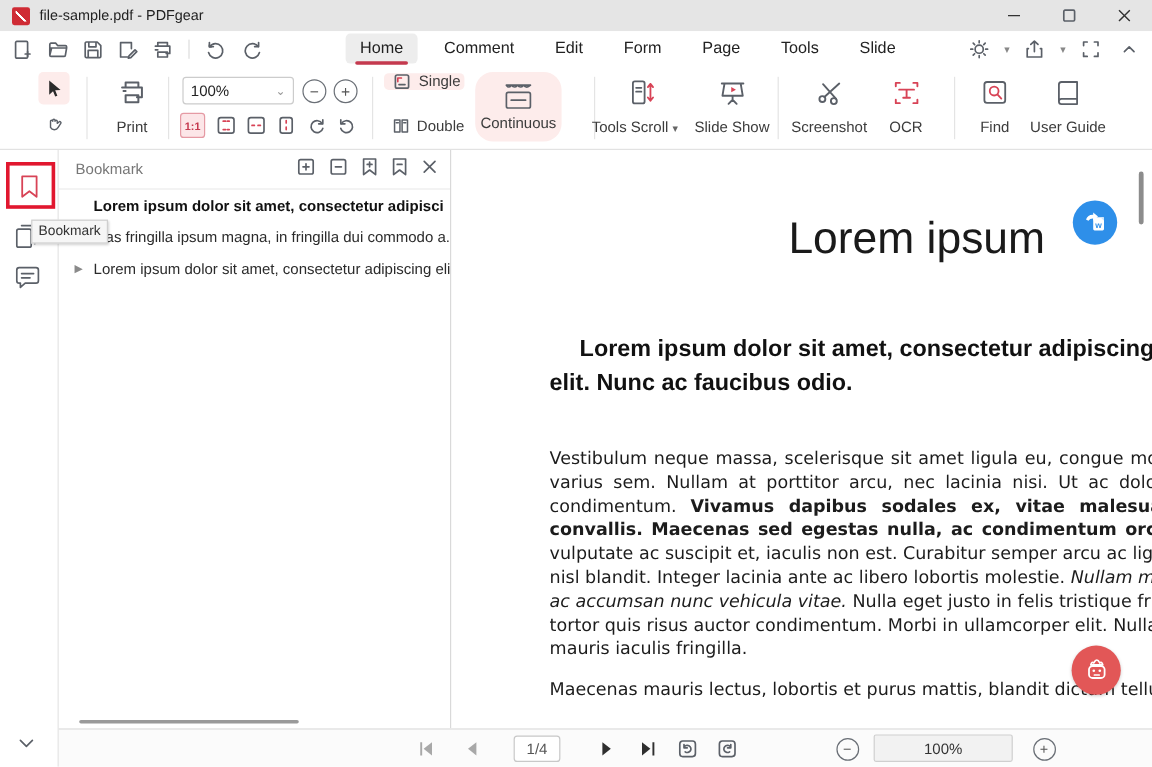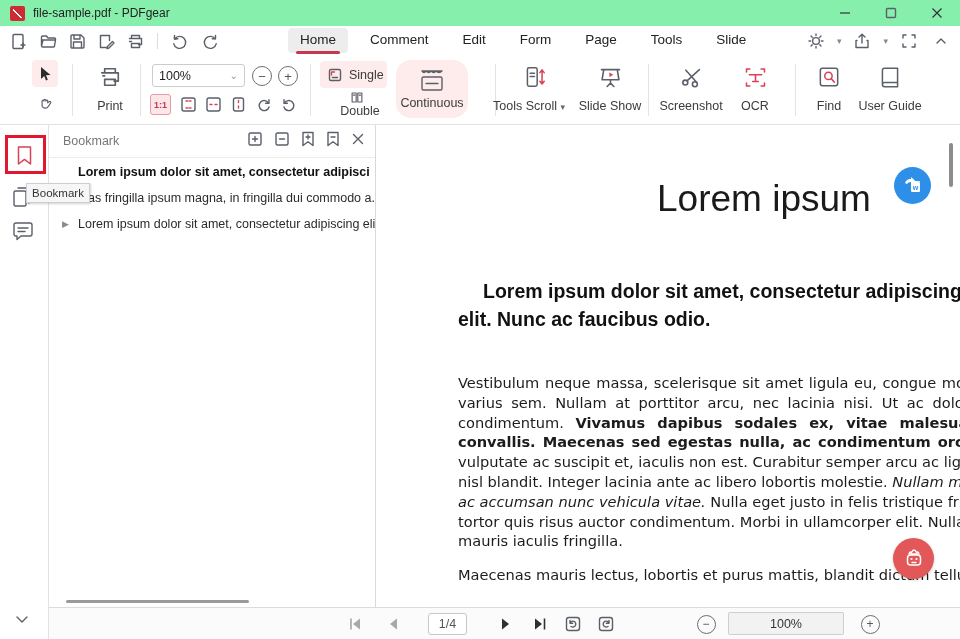--- a/index.html
+++ b/index.html
@@ -2,21 +2,21 @@
 <html><head>
 <meta charset="utf-8">
 <style>
   * { margin:0; padding:0; box-sizing:border-box; }
   html,body { width:960px; height:639px; overflow:hidden; }
   body { position:relative; font-family:"Liberation Sans",sans-serif; background:#fff; color:#333; }
 
   .abs { position:absolute; }
 
   
-  .titlebar { left:0; top:0; width:960px; height:26px; background:#86efac; display:flex; align-items:center; }
+  .titlebar { left:0; top:0; width:960px; height:26px; background:#e5e5e5; display:flex; align-items:center; }
   .app-logo { width:15px; height:15px; margin-left:10px; background:#cf2b34; border-radius:2px; position:relative; }
   .app-logo:before { content:""; position:absolute; left:3px; top:3px; width:9px; height:9px;
      background:
        linear-gradient(45deg, transparent 40%, #fff 40%, #fff 55%, transparent 55%); }
   .win-title { font-size:12px; color:#222; margin-left:8px; }
   .win-controls { margin-left:auto; display:flex; height:26px; }
   .win-btn { width:46px; height:26px; display:flex; align-items:center; justify-content:center; color:#333; }
 
   
   .menubar { left:0; top:26px; width:960px; height:32px; background:#fff; }
@@ -253,29 +253,29 @@
       </svg>
   </div>
   <div class="fit-btn" style="left:278px;">
     <svg width="18" height="18" viewBox="0 0 18 18">
         <path class="ic" d="M4.5 7 a5 5 0 1 1-.5 4"></path>
         <path class="ic" d="M4 3.8 v3.4 h3.4"></path>
       </svg>
   </div>
   <div class="tb-sep" style="left:310px;"></div>
 
-  <div class="tb-btn sel" style="left:320px; top:3px; width:67px; height:27px; justify-content:flex-start; padding-left:7px;">
+  <div class="tb-btn sel" style="left:320px; top:3px; width:67px; height:14px; justify-content:flex-start; padding-left:7px;">
     <svg width="16" height="16" viewBox="0 0 16 16">
         <rect class="ic" x="2.5" y="2.5" width="11" height="11" rx="1.5"></rect>
         <path class="ic-red" d="M4.5 5 h3 M4.5 5 v3" stroke-width="1.2"></path>
         <path class="ic" d="M5.5 10.5 h5" stroke-width="1.1"></path>
       </svg>
     <span class="tb-label" style="position:static; margin-left:6px;">Single</span>
   </div>
-  <div class="tb-btn" style="left:320px; top:33px; width:67px; height:27px; justify-content:flex-start; padding-left:7px;flex-direction:column;">
+  <div class="tb-btn" style="left:320px; top:33px; width:67px; height:27px; justify-content:flex-start; padding-left:7px;">
     <svg width="16" height="16" viewBox="0 0 16 16">
         <rect class="ic" x="2" y="2.5" width="5" height="11"></rect>
         <rect class="ic" x="9" y="2.5" width="5" height="11"></rect>
         <path class="ic" d="M3.5 5 h2 M10.5 5 h2" stroke-width="1"></path>
       </svg>
     <span class="tb-label" style="position:static; margin-left:6px;">Double</span>
   </div>
 
   <div class="tb-btn sel" style="left:396px; top:2px; width:72px; height:58px; flex-direction:column;border-radius:15px;">
     <svg width="30" height="26" viewBox="0 0 30 26">

